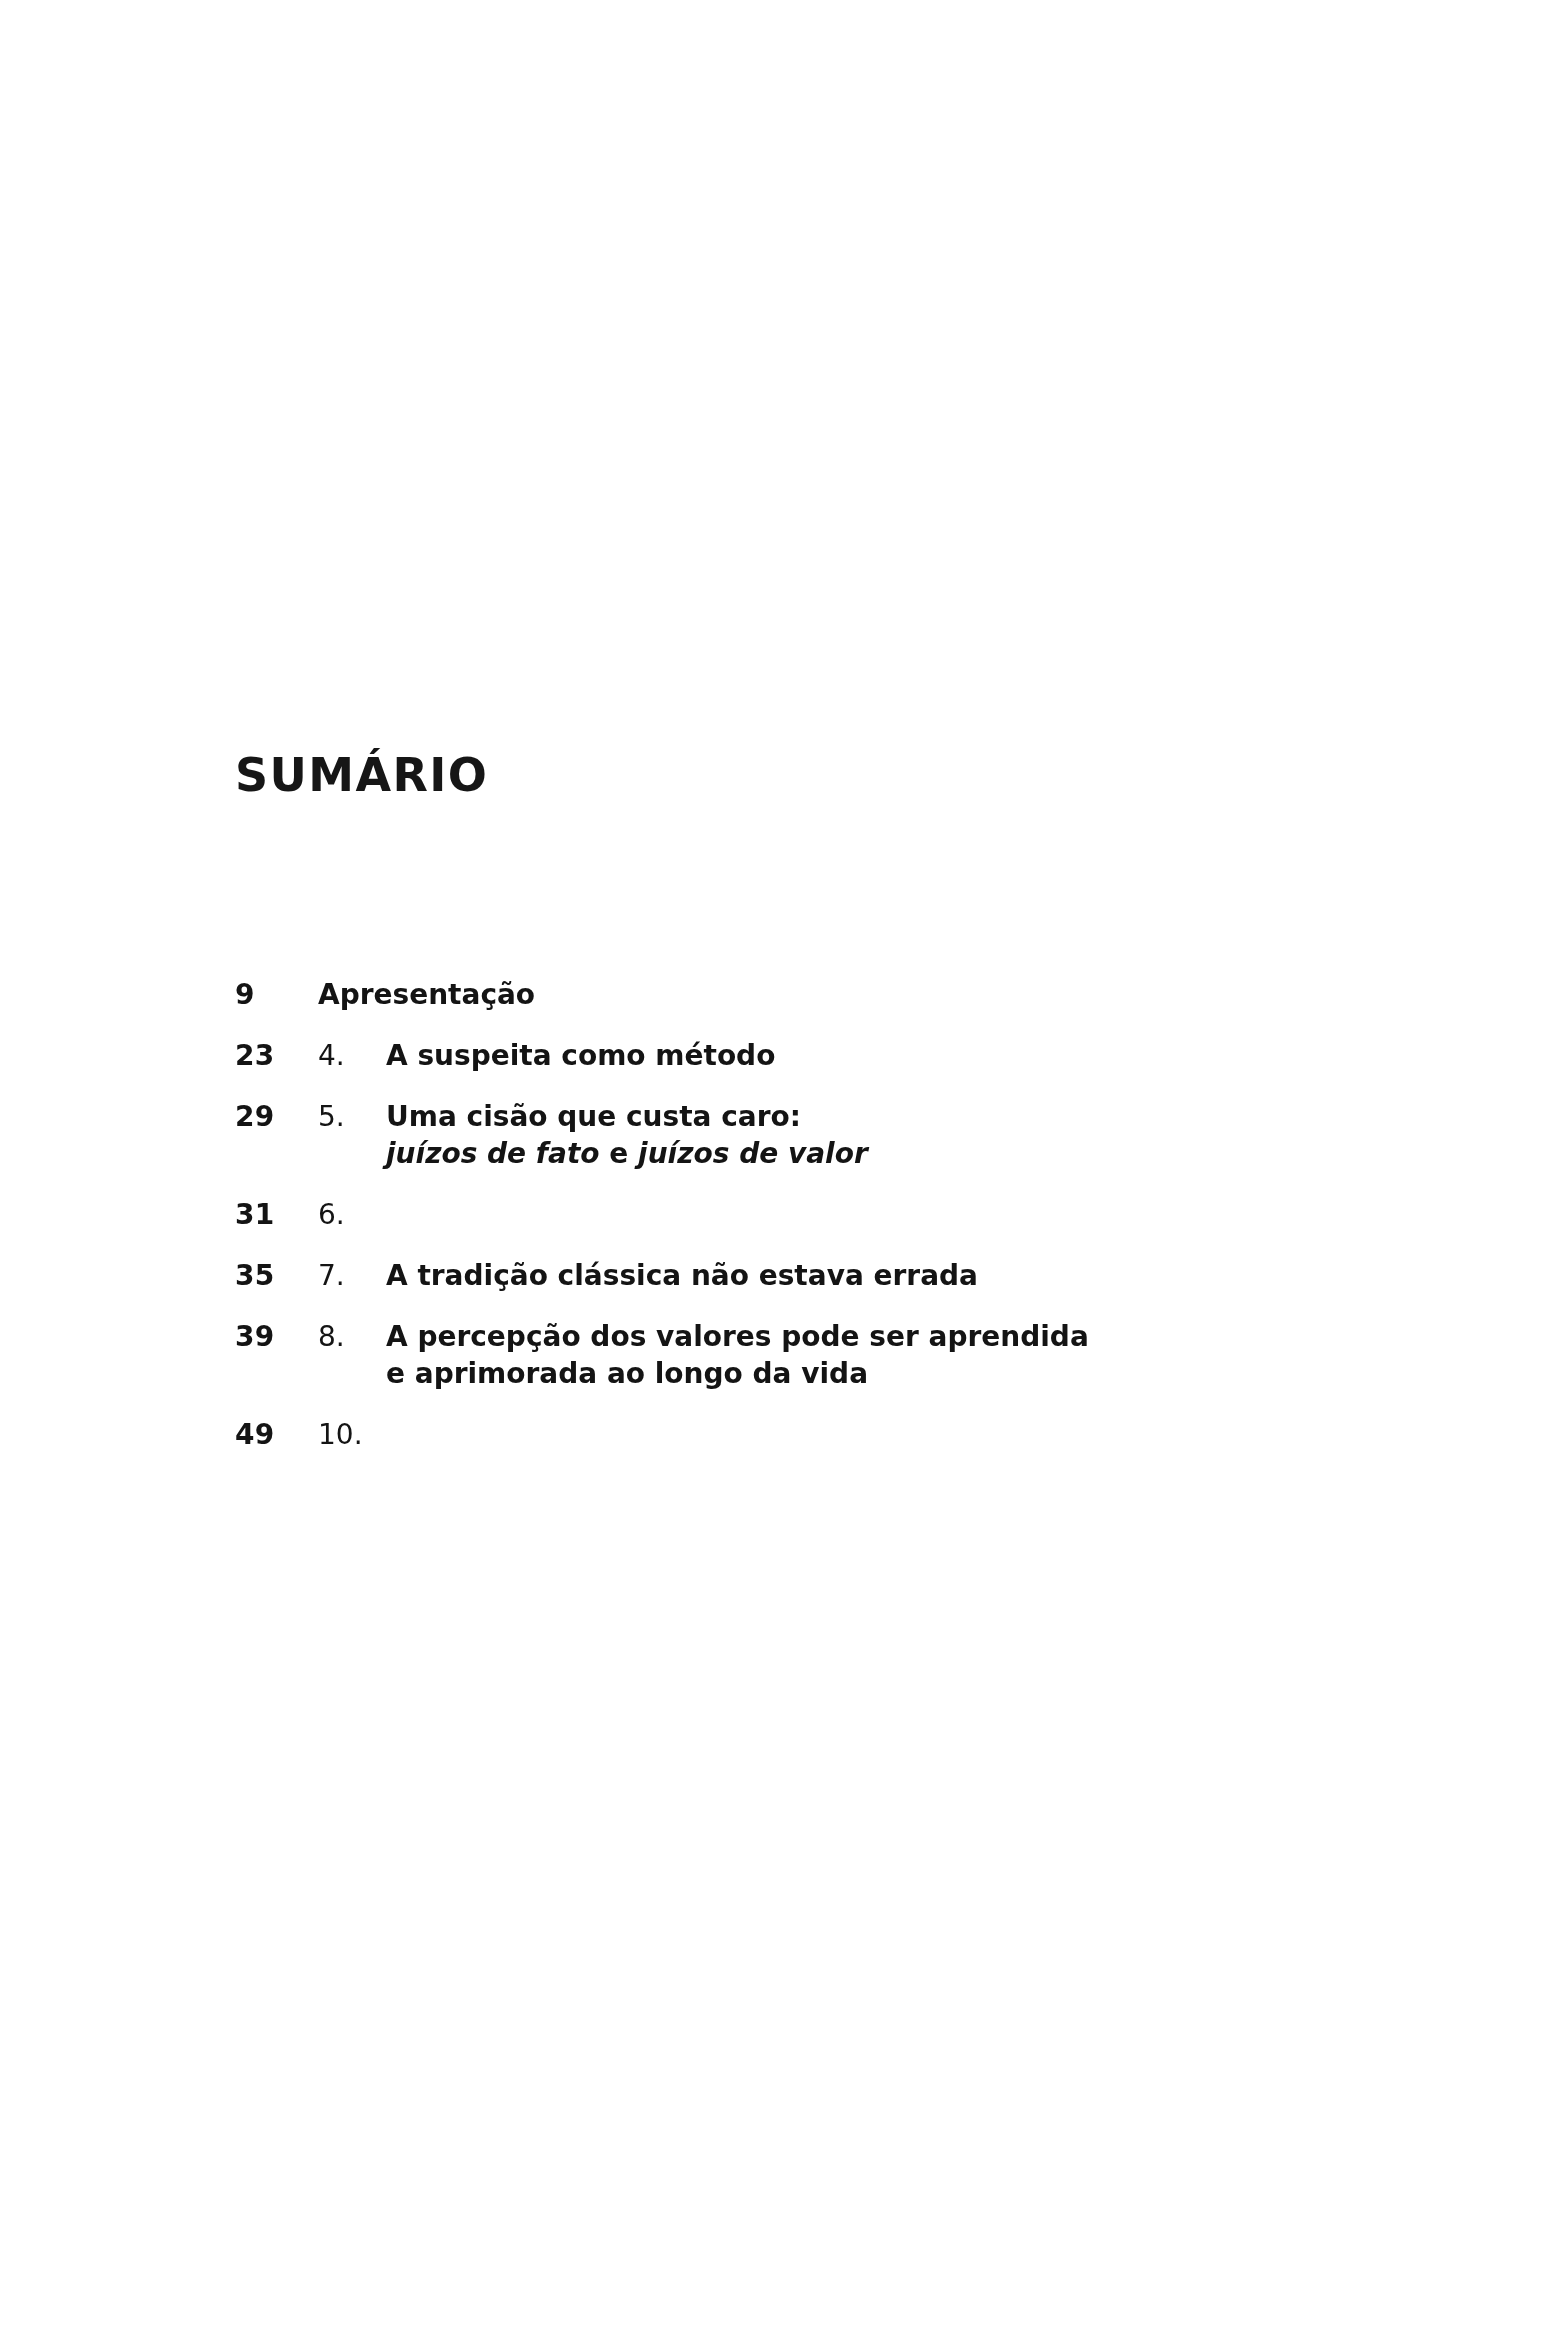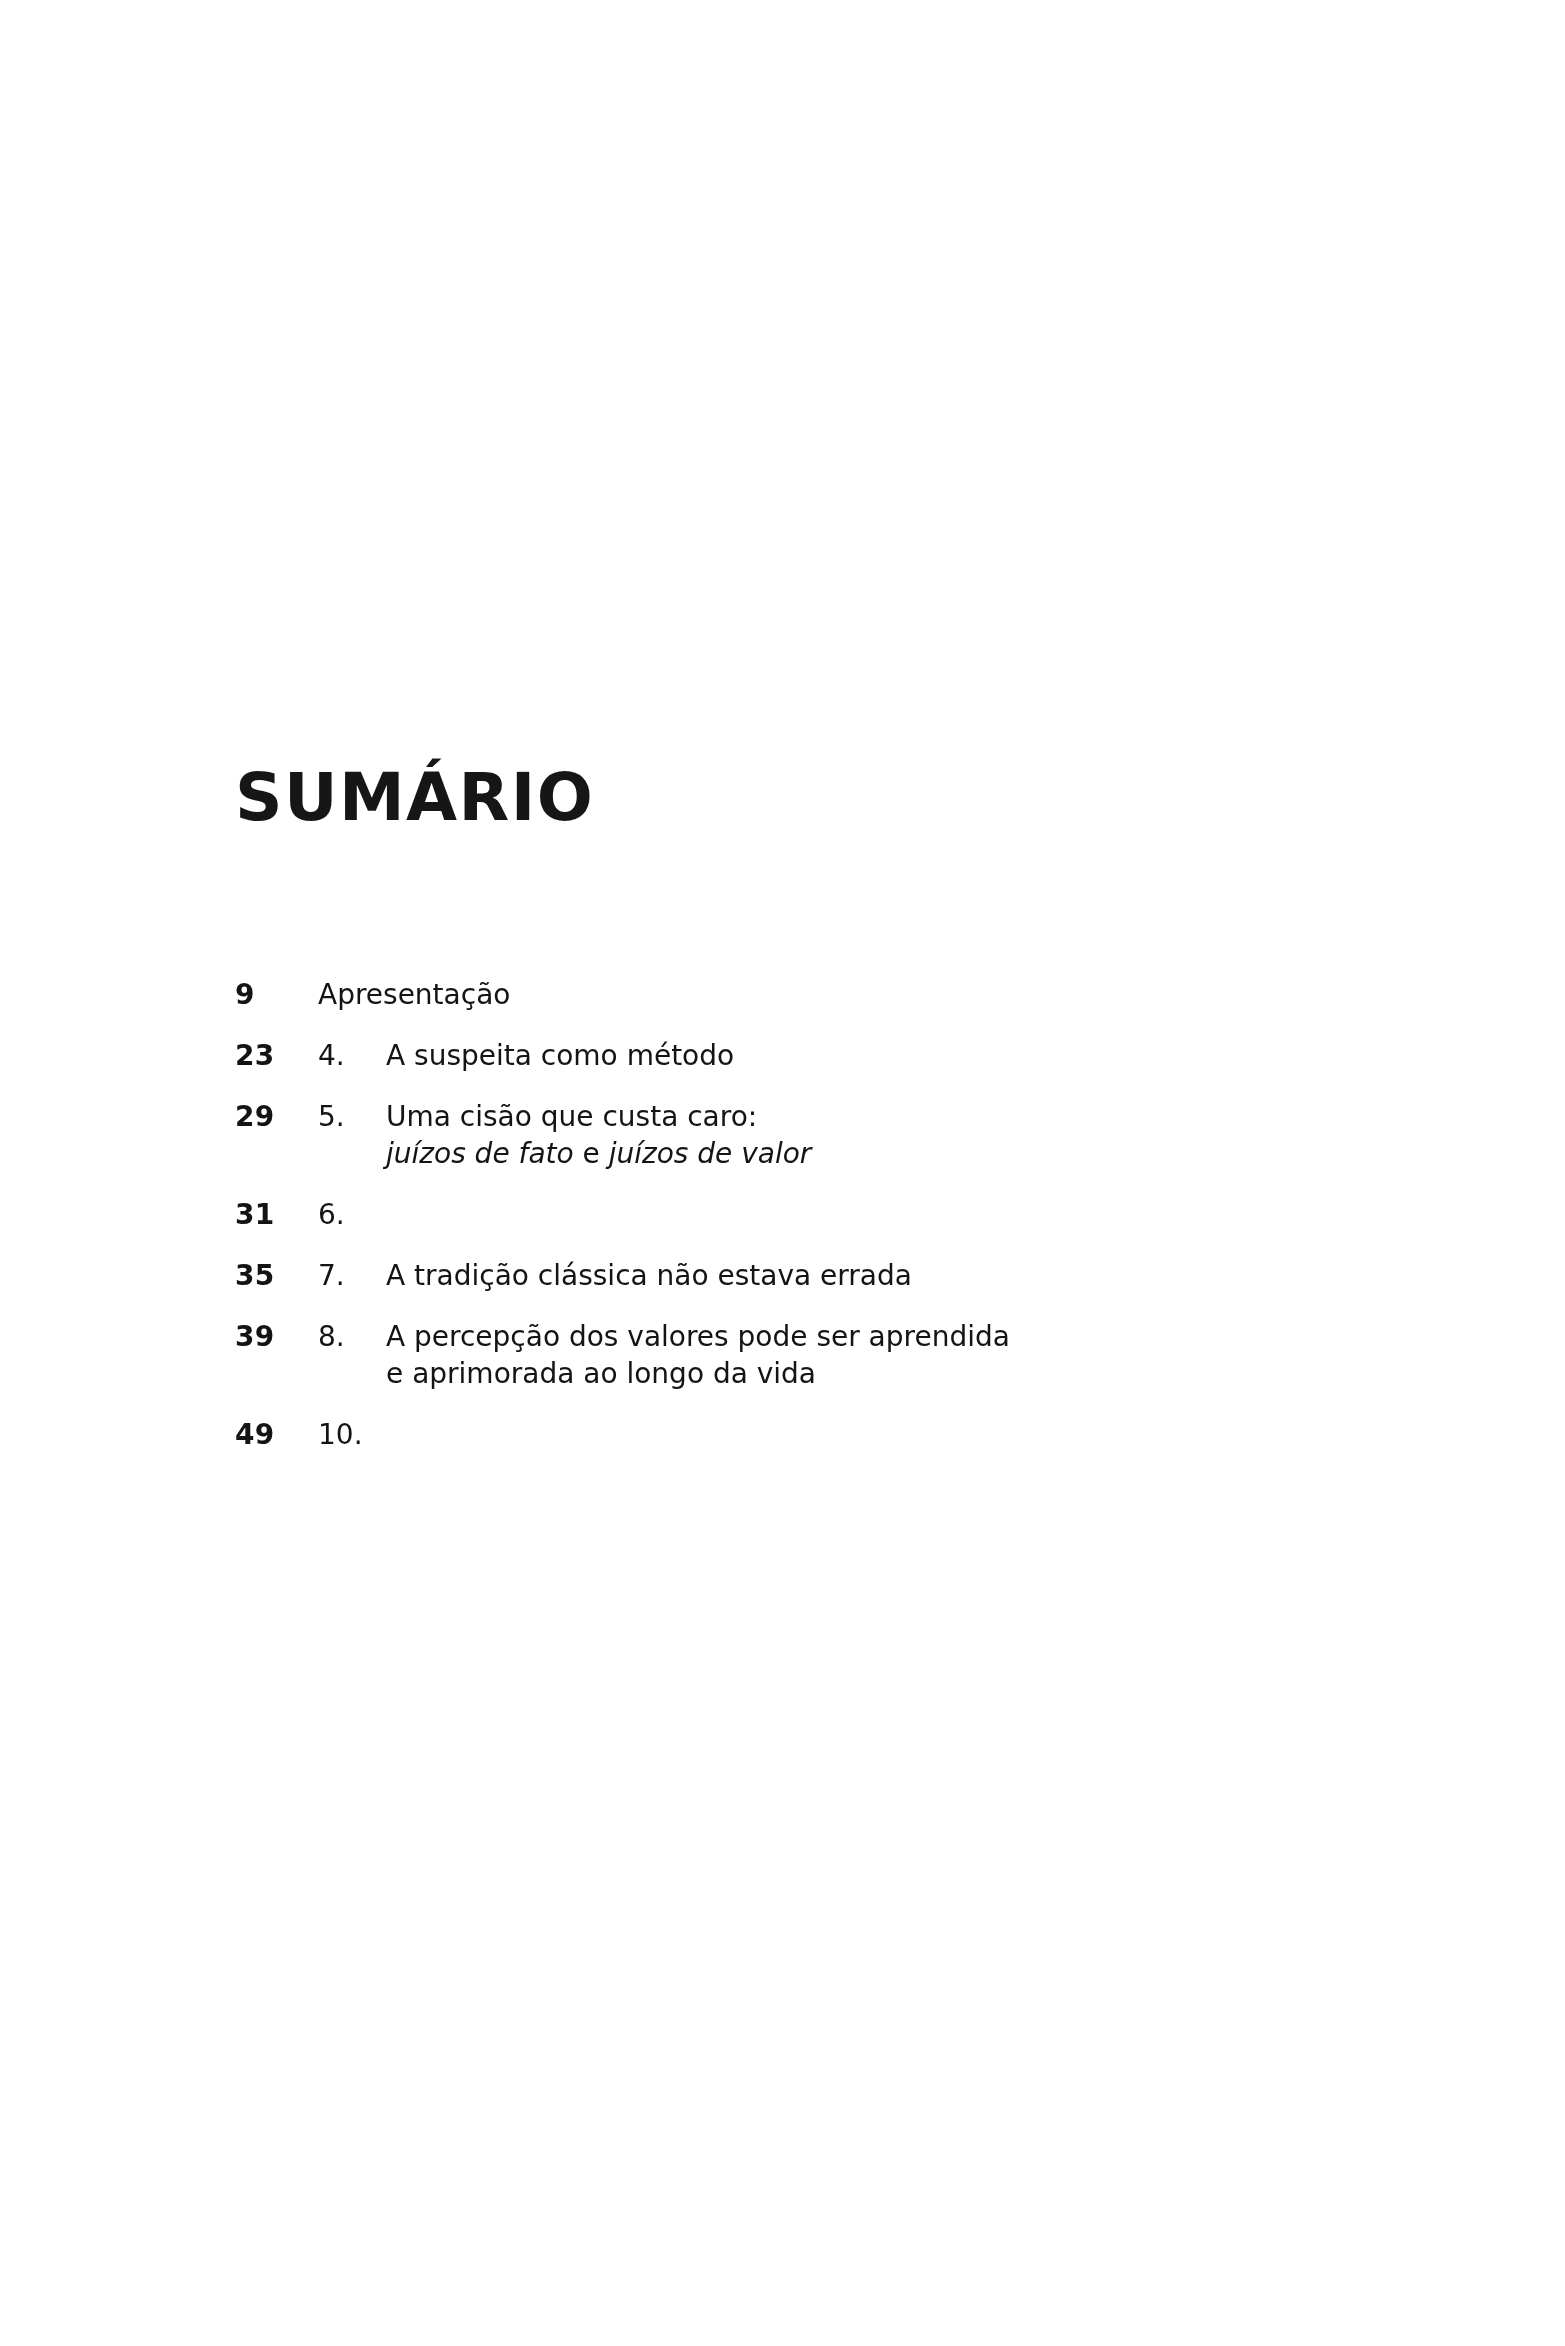--- a/index.html
+++ b/index.html
@@ -24,21 +24,21 @@
     height: 2347px;
     background: #ffffff;
   }
 
   .toc-title {
     position: absolute;
     left: 235px;
     top: 721px;
     font-family: "DejaVu Sans", sans-serif;
     font-weight: bold;
-    font-size: 66px;
+    font-size: 46px;
     letter-spacing: 1.4px;
     color: #161616;
     line-height: 1;
     text-align: center;
   }
 
   .toc-list {
     position: absolute;
     left: 235px;
     top: 977px;
@@ -68,20 +68,21 @@
     line-height: 1.32;
     color: #141414;
   }
 
   .toc-text {
     flex: 1 1 auto;
     font-size: 28px;
     line-height: 1.32;
     color: #141414;
     white-space: pre-line;
+    font-weight: bold;
   }
   .toc-row.no-num .toc-text { margin-left: 0; }
 
   .toc-text em {
     font-style: italic;
   }
 </style>
 </head>
 <body>
 

